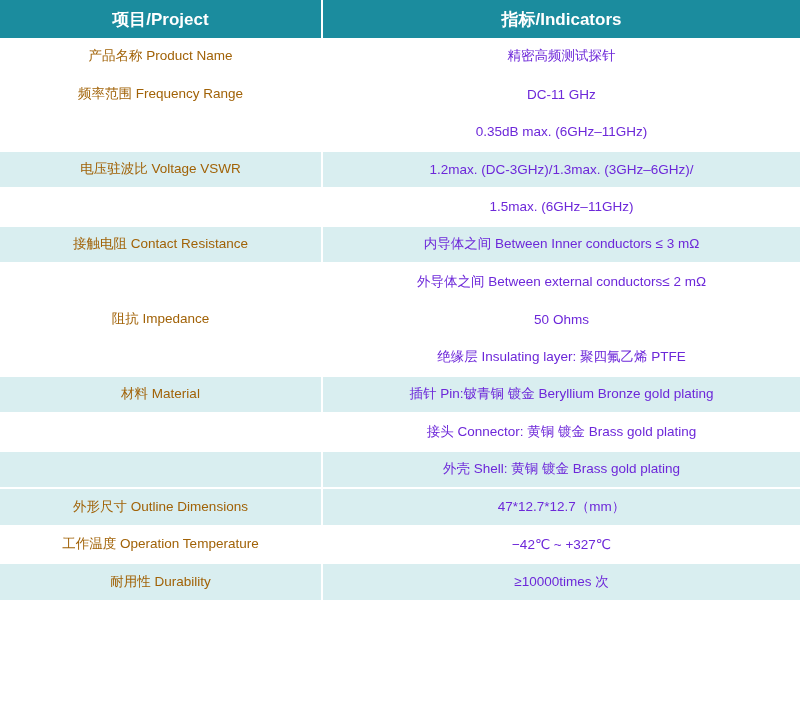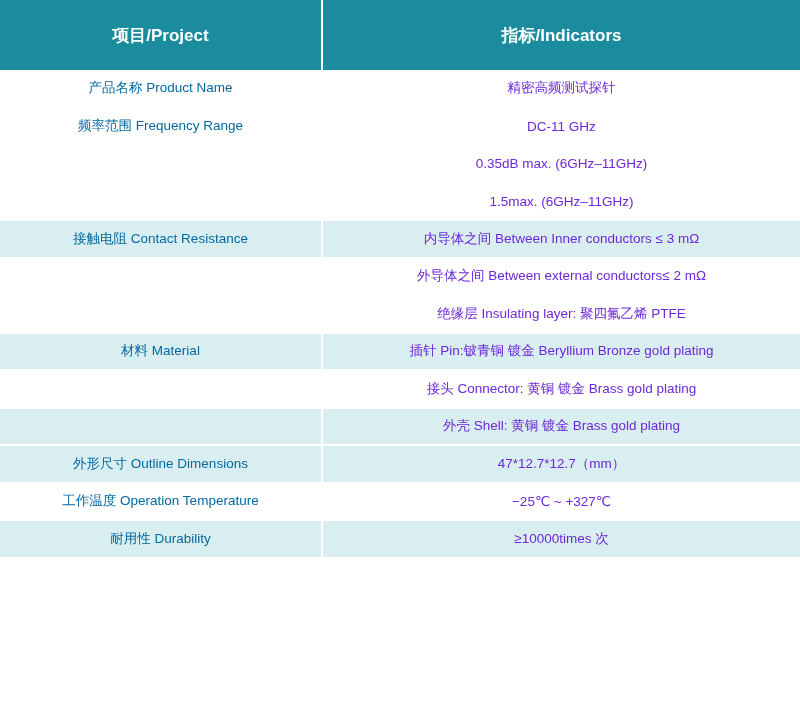--- a/index.html
+++ b/index.html
@@ -23,21 +23,21 @@
   table.spec-table col.col-indicator { width: 478px; }
 
   tr.header-row th {
     background: #1b8c9e;
     color: #ffffff;
     font-size: 17px;
     font-weight: bold;
     height: 38px;
     text-align: center;
     vertical-align: middle;
-    padding: 16px;
+    padding: 0;
     border: none;
   }
   tr.header-row th.th-project {
     border-right: 2px solid #ffffff;
   }
 
   td {
     font-size: 13.5px;
     text-align: center;
     vertical-align: middle;
@@ -50,21 +50,21 @@
     border-right: 2px solid #ffffff;
   }
   
   .band-light { background: #ffffff; }
   .band-dark  { background: #d9eef0; }
 
   td.cell-indicator {
     color: #6d28d9;
   }
   td.cell-project {
-    color: #0369a1;
+    color: #a16207;
   }
 </style>
 </head>
 <body>
 
 <table class="spec-table">
   <colgroup>
     <col class="col-project">
     <col class="col-indicator">
   </colgroup>
@@ -81,30 +81,38 @@
       </tr>
       <tr>
         <td class="cell-project band-light">频率范围 Frequency Range</td>
         <td class="cell-indicator band-light">DC-11 GHz</td>
       </tr>
       <tr>
         <td class="cell-project band-light"></td>
         <td class="cell-indicator band-light">0.35dB max. (6GHz–11GHz)</td>
       </tr>
       <tr>
+        <td class="cell-project band-dark">电压驻波比 Voltage VSWR</td>
+        <td class="cell-indicator band-dark">1.2max. (DC-3GHz)/1.3max. (3GHz–6GHz)/</td>
+      </tr>
+      <tr>
         <td class="cell-project band-light"></td>
         <td class="cell-indicator band-light">1.5max. (6GHz–11GHz)</td>
       </tr>
       <tr>
         <td class="cell-project band-dark">接触电阻 Contact Resistance</td>
         <td class="cell-indicator band-dark">内导体之间 Between Inner conductors ≤ 3 mΩ</td>
       </tr>
       <tr>
         <td class="cell-project band-light"></td>
         <td class="cell-indicator band-light">外导体之间 Between external conductors≤ 2 mΩ</td>
+      </tr>
+      <tr>
+        <td class="cell-project band-light">阻抗 Impedance</td>
+        <td class="cell-indicator band-light">50 Ohms</td>
       </tr>
       <tr>
         <td class="cell-project band-light"></td>
         <td class="cell-indicator band-light">绝缘层 Insulating layer: 聚四氟乙烯 PTFE</td>
       </tr>
       <tr>
         <td class="cell-project band-dark">材料 Material</td>
         <td class="cell-indicator band-dark">插针 Pin:铍青铜 镀金 Beryllium Bronze gold plating</td>
       </tr>
       <tr>
@@ -114,20 +122,20 @@
       <tr>
         <td class="cell-project band-dark"></td>
         <td class="cell-indicator band-dark">外壳 Shell: 黄铜 镀金 Brass gold plating</td>
       </tr>
       <tr>
         <td class="cell-project band-dark">外形尺寸 Outline Dimensions</td>
         <td class="cell-indicator band-dark">47*12.7*12.7（mm）</td>
       </tr>
       <tr>
         <td class="cell-project band-light">工作温度 Operation Temperature</td>
-        <td class="cell-indicator band-light">−25℃ ~ +327℃</td>
+        <td class="cell-indicator band-light">−42℃ ~ +327℃</td>
       </tr>
       <tr>
         <td class="cell-project band-dark">耐用性 Durability</td>
         <td class="cell-indicator band-dark">≥10000times 次</td>
       </tr>
     </tbody>
 </table>
 
 </body></html>

